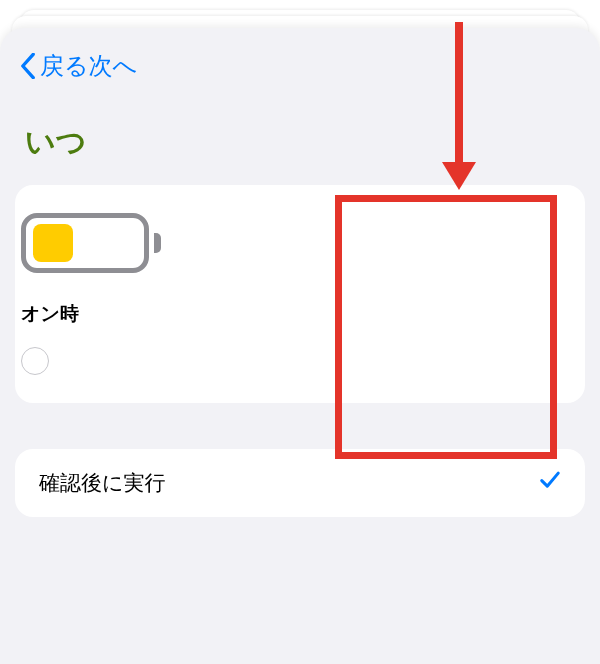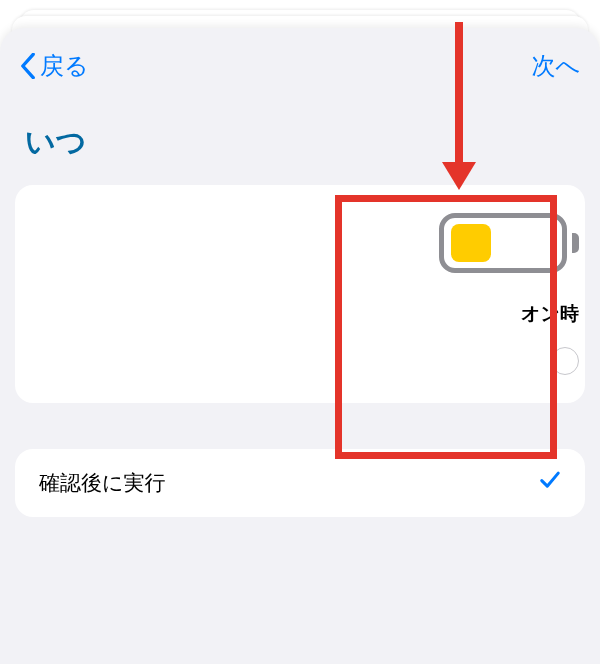--- a/index.html
+++ b/index.html
@@ -32,21 +32,21 @@
       top: 28px; left: 0; right: 0; bottom: 0;
       background: #f2f2f6;
       border-radius: 24px 24px 0 0;
       overflow: hidden;
       box-shadow: 0 -2px 8px rgba(0,0,0,0.08);
     }
     .navbar {
       height: 76px;
       display: flex;
       align-items: center;
-      justify-content: space-between;
+      justify-content: flex-start;
       padding: 0 20px;
     }
     .nav-link {
       color: #007aff;
       font-size: 24px;
       font-weight: 400;
       cursor: pointer;
       display: flex;
       align-items: center;
       gap: 4px;
@@ -54,36 +54,36 @@
     .chevron-left {
       width: 16px; height: 26px;
     }
     .title-block {
       padding: 18px 24px 22px;
     }
     .content-pad { padding: 0 1px; }
     .page-title {
       font-size: 30px;
       font-weight: 700;
-      color: #0369a1;
+      color: #4d7c0f;
     }
     .panel {
       background: #fff;
       border-radius: 18px;
       margin: 0 14px;
     }
     .options-row {
       display: flex;
       padding: 28px 6px 28px;
     }
     .opt {
       flex: 1;
       display: flex;
       flex-direction: column;
-      align-items: flex-end;
+      align-items: flex-start;
       cursor: pointer;
     }
     .opt-label {
       font-size: 19px;
       font-weight: 600;
       color: #000;
       margin-top: 28px;
       margin-bottom: 20px;
     }
     .radio-empty {

